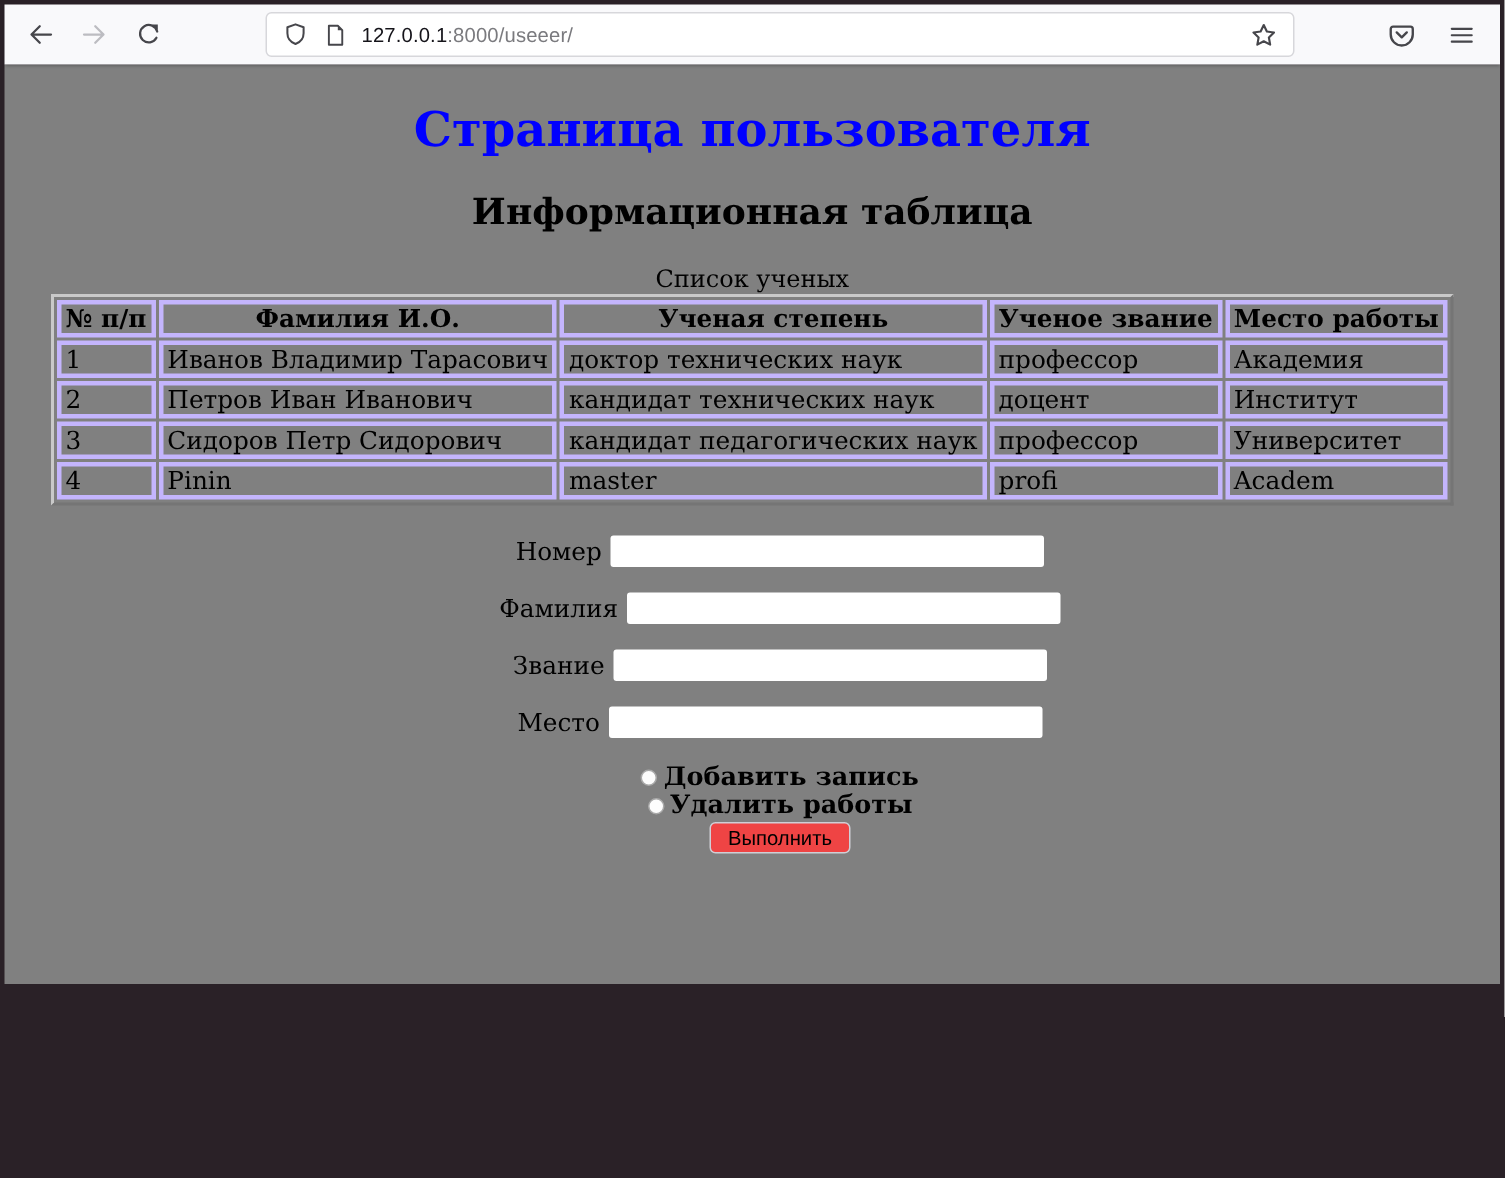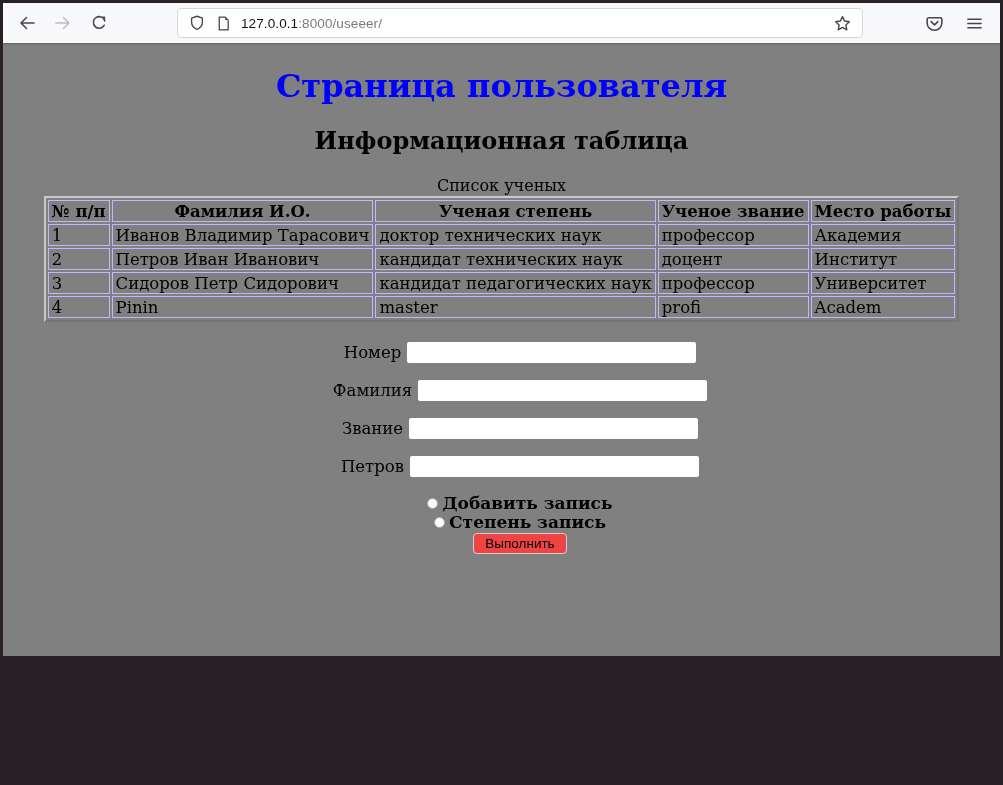--- a/index.html
+++ b/index.html
@@ -36,21 +36,21 @@
   }
   h1.page-title { margin-top:24px; font-size:32px; font-weight:bold; color:var(--title-color,#0000ff); }
   h2.page-subtitle { margin-top:21px; font-size:24px; font-weight:bold; color:#000; }
   .table-caption { margin-top:21px; font-size:16px; }
 
   table.data-table {
     margin:1px auto 0 auto; border-collapse:separate; border-spacing:2px;
     border:2px outset #c9c9c9;
   }
   .data-table th, .data-table td {
-    border:1px solid #c4b5fd; padding:0 3px; font-size:16.5px; height:22px;
+    border:3px solid #c4b5fd; padding:0 3px; font-size:16.5px; height:22px;
     white-space:nowrap;
   }
   .data-table th { font-weight:bold; text-align:center; }
   .data-table td { text-align:left; }
 
   .form-block { margin-top:20px;margin-left:37px; }
   .form-row { display:flex; justify-content:center; align-items:center; margin-bottom:17px; }
   .form-row label { font-size:16.5px; margin-right:6px; }
   .text-input { width:289px; height:21px; border:none; border-radius:2px; background:#fff; font-size:14px; padding:0 3px; outline:none; }
 
@@ -179,31 +179,31 @@
       </div>
       <div class="form-row">
         <label>Фамилия</label>
         <input class="text-input" type="text" value="" style="">
       </div>
       <div class="form-row">
         <label>Звание</label>
         <input class="text-input" type="text" value="" style="">
       </div>
       <div class="form-row">
-        <label>Петров</label>
+        <label>Место</label>
         <input class="text-input" type="text" value="" style="">
       </div>
 
       <div class="radio-row">
         <span class="radio-dot"></span>
         <span class="radio-label">Добавить запись</span>
       </div>
       <div class="radio-row">
         <span class="radio-dot"></span>
-        <span class="radio-label">Степень запись</span>
+        <span class="radio-label">Удалить работы</span>
       </div>
 
       <div class="button-row">
         <button class="exec-button">Выполнить</button>
       </div>
     </div>
 
   </div>
 
 </div>

